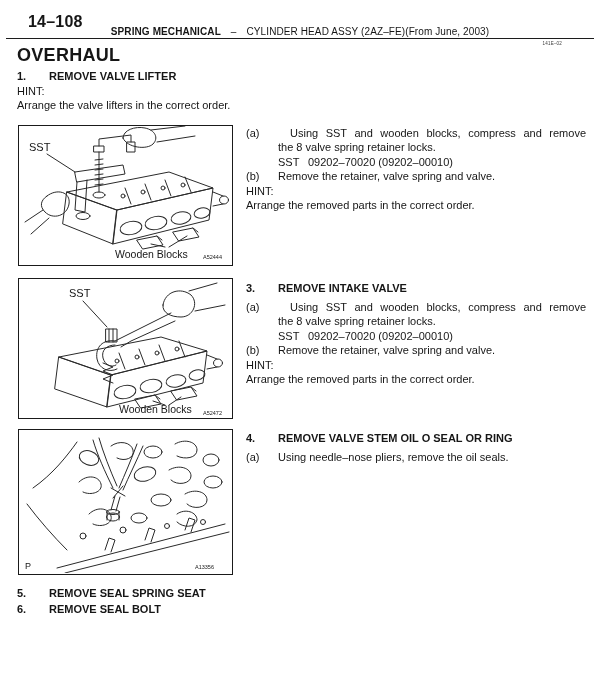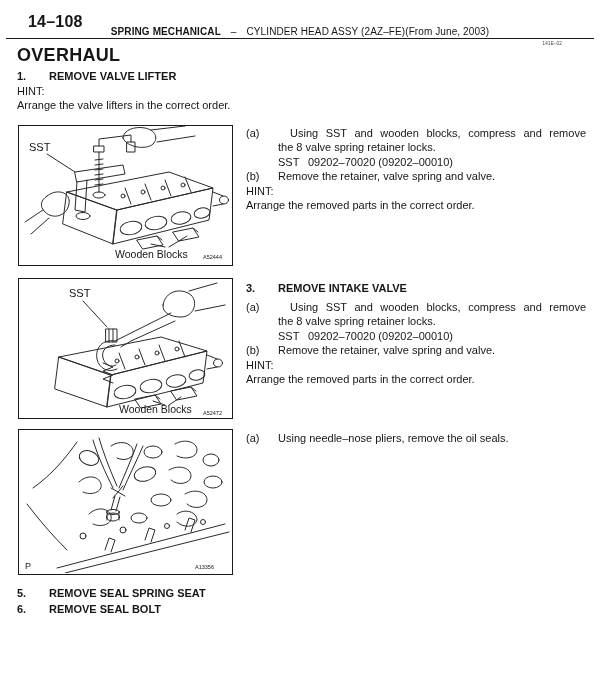--- a/index.html
+++ b/index.html
@@ -209,20 +209,23 @@
         <ellipse cx="94" cy="82" rx="6.5" ry="2.5"></ellipse>
         <ellipse cx="94" cy="87" rx="6.5" ry="4"></ellipse>
         <path d="M88,82 L88,90 M100,82 L100,90"></path>
       </g>
       <text x="6" y="139" font-size="9">P</text>
       <text x="176" y="139" font-size="5.5" fill="#4a4a4a">A13356</text>
     </svg>
   </div>
 
   <div class="abs col" style="left:246px;top:431px">
+    <div class="hrow">
+      <span class="num">4.</span><span class="b">REMOVE VALVE STEM OIL O SEAL OR RING</span>
+    </div>
     <div class="prow">
       <span class="plbl">(a)</span>
       <div class="ptxt">Using needle–nose pliers, remove the oil seals.</div>
     </div>
   </div>
 
   <div class="abs hrow" style="left:17px;top:586px">
     <span class="num">5.</span><span class="b">REMOVE SEAL SPRING SEAT</span>
   </div>
   <div class="abs hrow" style="left:17px;top:602px">

